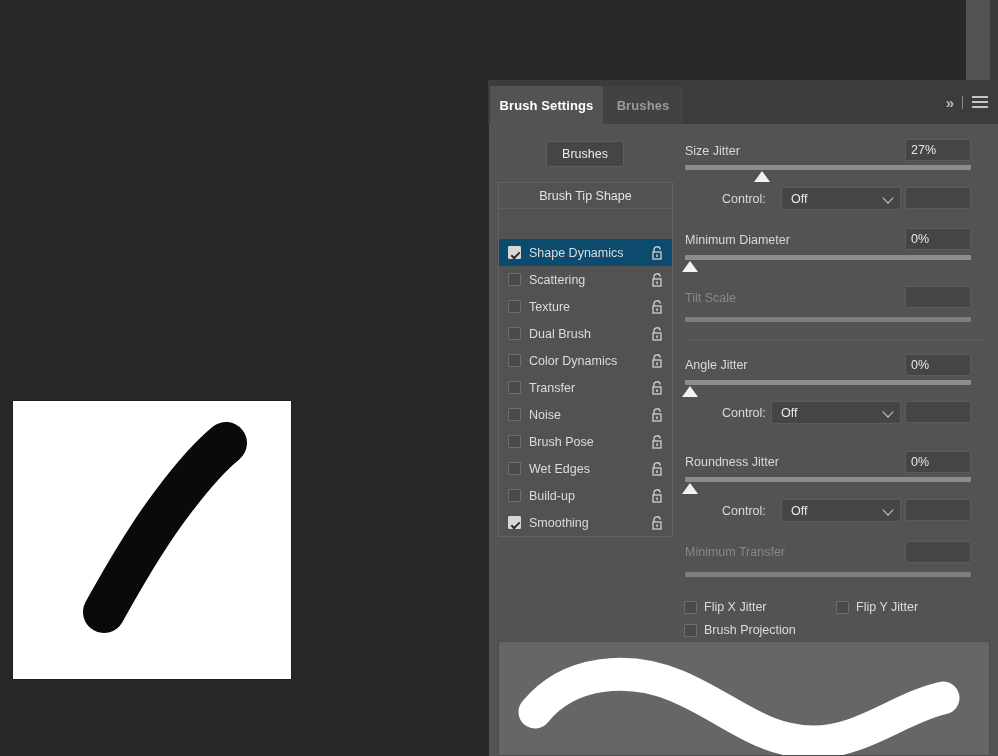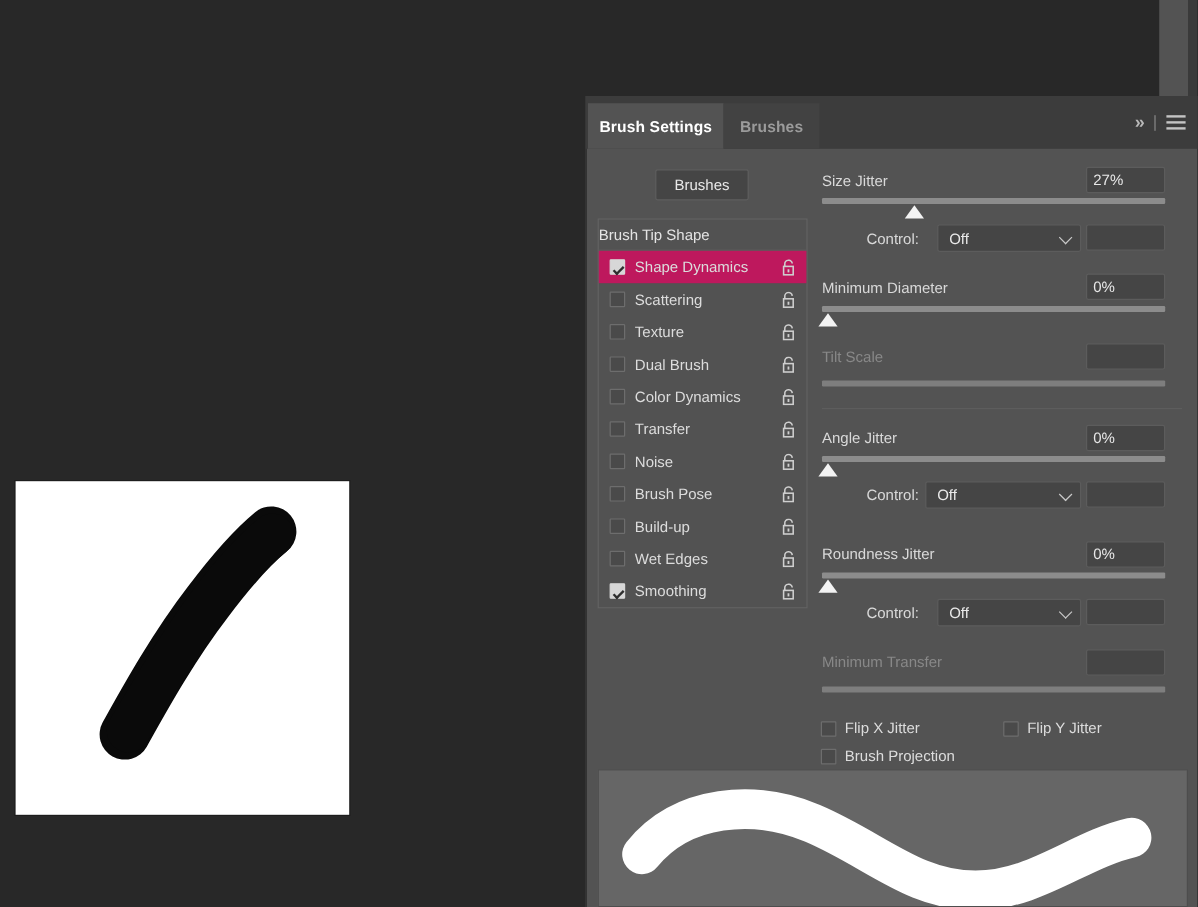--- a/index.html
+++ b/index.html
@@ -87,32 +87,32 @@
   }
   .brushes-btn { left: 58px; top: 61px; }
 
   .optlist {
     position: absolute; left: 10px; top: 102px;
     width: 175px;
     border: 1px solid #636363;
     background: #525252;
   }
   .optlist-header {
-    height: 26px; display: flex; align-items: center; 
+    height: 26px; display: flex; align-items: center; justify-content: center;
     font-size: 12.5px; color: #e4e4e4;
     border-bottom: 1px solid #5e5e5e;
     cursor: pointer; user-select: none;
   }
   .optrow {
     height: 27px; display: flex; align-items: center;
     padding-left: 9px; position: relative;
     font-size: 12.5px; color: #dcdcdc;
     cursor: pointer; user-select: none;
   }
-  .optrow.selected { background: #be185d; }
+  .optrow.selected { background: #0c4a6e; margin-top: 30px; }
   .cb {
     width: 13px; height: 13px; flex: 0 0 13px;
     background: #4a4a4a; border: 1px solid #6d6d6d; border-radius: 1px;
     margin-right: 8px; position: relative;
   }
   .optrow.selected .cb, .cb.checked { background: #d7d7d7; border-color: #d7d7d7; }
   .cb.checked::after {
     content: ""; position: absolute; left: 2px; top: 5px;
     width: 4px; height: 2px; border-left: 2px solid #2e2e2e;
     border-bottom: 2px solid #2e2e2e; transform: rotate(-45deg);
@@ -308,31 +308,31 @@
         <span>Brush Pose</span>
         <svg class="lock" viewBox="0 0 12 14">
           <path d="M3,6 V4.2 A3,3 0 0 1 9.2,3.6" fill="none" stroke="#cfcfcf" stroke-width="1.3"></path>
           <rect x="2" y="6" width="8" height="7" fill="none" stroke="#cfcfcf" stroke-width="1.3"></rect>
           <rect x="5.3" y="8.4" width="1.5" height="2.6" fill="#cfcfcf"></rect>
         </svg>
       </div>
 
       <div class="optrow">
         <span class="cb"></span>
+        <span>Wet Edges</span>
+        <svg class="lock" viewBox="0 0 12 14">
+          <path d="M3,6 V4.2 A3,3 0 0 1 9.2,3.6" fill="none" stroke="#cfcfcf" stroke-width="1.3"></path>
+          <rect x="2" y="6" width="8" height="7" fill="none" stroke="#cfcfcf" stroke-width="1.3"></rect>
+          <rect x="5.3" y="8.4" width="1.5" height="2.6" fill="#cfcfcf"></rect>
+        </svg>
+      </div>
+
+      <div class="optrow">
+        <span class="cb"></span>
         <span>Build-up</span>
-        <svg class="lock" viewBox="0 0 12 14">
-          <path d="M3,6 V4.2 A3,3 0 0 1 9.2,3.6" fill="none" stroke="#cfcfcf" stroke-width="1.3"></path>
-          <rect x="2" y="6" width="8" height="7" fill="none" stroke="#cfcfcf" stroke-width="1.3"></rect>
-          <rect x="5.3" y="8.4" width="1.5" height="2.6" fill="#cfcfcf"></rect>
-        </svg>
-      </div>
-
-      <div class="optrow">
-        <span class="cb"></span>
-        <span>Wet Edges</span>
         <svg class="lock" viewBox="0 0 12 14">
           <path d="M3,6 V4.2 A3,3 0 0 1 9.2,3.6" fill="none" stroke="#cfcfcf" stroke-width="1.3"></path>
           <rect x="2" y="6" width="8" height="7" fill="none" stroke="#cfcfcf" stroke-width="1.3"></rect>
           <rect x="5.3" y="8.4" width="1.5" height="2.6" fill="#cfcfcf"></rect>
         </svg>
       </div>
 
       <div class="optrow">
         <span class="cb checked"></span>
         <span>Smoothing</span>

